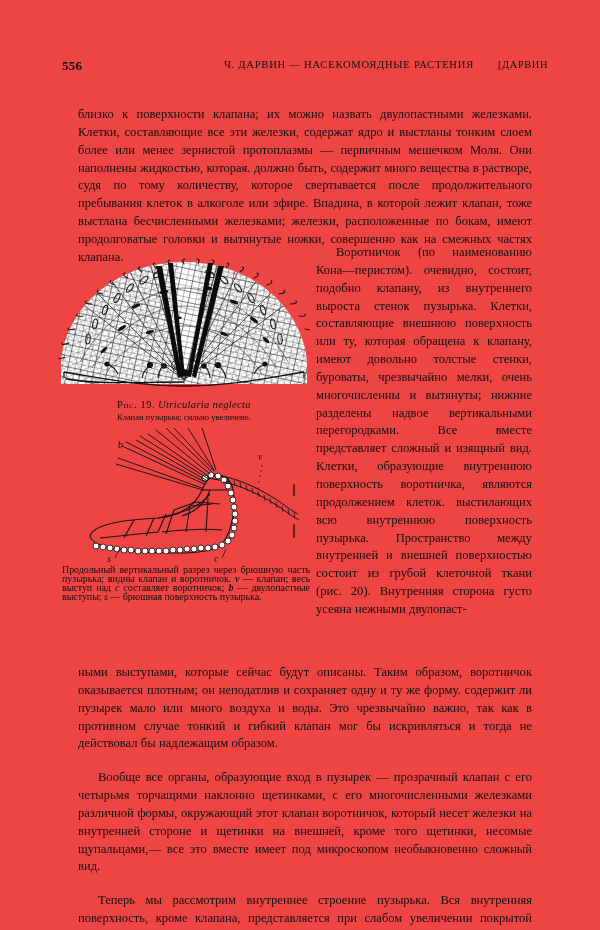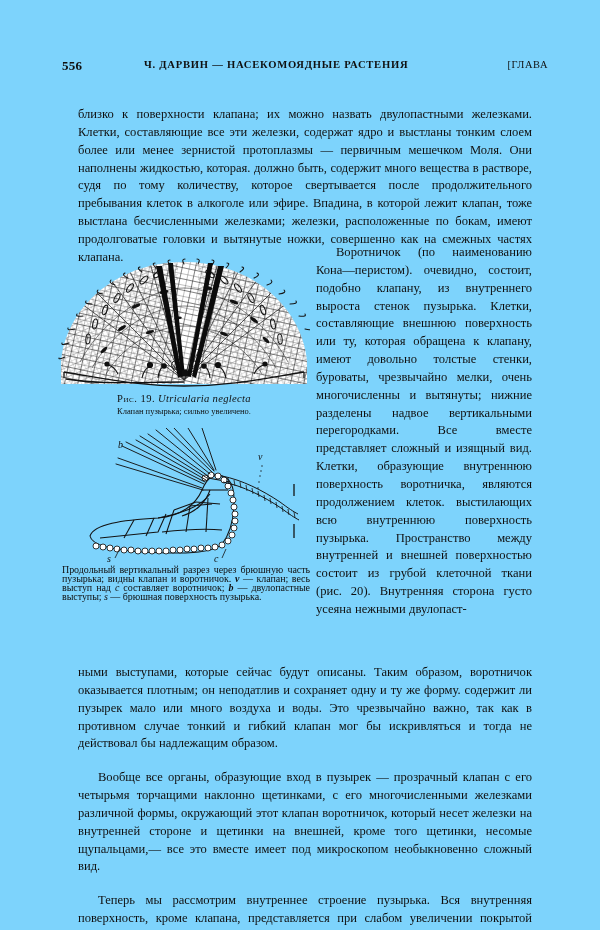--- a/index.html
+++ b/index.html
@@ -10,21 +10,21 @@
   }
   body {
     font-family: "Liberation Serif", "DejaVu Serif", serif;
     color: #101010;
   }
   #page {
     position: relative;
     width: 600px;
     height: 930px;
     overflow: hidden;
-    background: #7dd3fc;
+    background: #ef4444;
     box-sizing: border-box;
   }
 
   
   .running-head {
     position: absolute;
     top: 58px;
     left: 62px;
     right: 52px;
     height: 16px;
@@ -37,23 +37,23 @@
     top: 0;
     font-size: 13px;
     font-weight: bold;
     letter-spacing: 0.2px;
   }
   .head-title {
     position: absolute;
     left: 82px;
     top: 1px;
     width: 330px;
-    text-align: left;
+    text-align: right;
     font-size: 10.6px;
-    font-weight: bold;
+    font-weight: normal;
     letter-spacing: 0.75px;
   }
   .head-chapter {
     position: absolute;
     right: 0;
     top: 1px;
     font-size: 10.4px;
     letter-spacing: 0.6px;
   }
 
@@ -99,21 +99,21 @@
     position: absolute;
   }
   #fig19 { left: 58px; top: 258px; width: 252px; }
   #fig20 { left: 62px; top: 428px; width: 248px; }
 
   .fig-art {
     display: block;
     width: 100%;
   }
   .fig-caption {
-    margin-top: 5px;
+    margin-top: 11px;
     text-align: center;
     font-size: 10.6px;
     line-height: 12.4px;
     letter-spacing: 0.2px;
   }
   .fig-caption .fig-no {
     font-variant: small-caps;
     letter-spacing: 0.5px;
   }
   .fig-caption .species {
@@ -143,21 +143,21 @@
   }
 </style>
 </head>
 <body>
 
 <div id="page">
 
   <div class="running-head">
     <span class="folio">556</span>
     <span class="head-title">Ч. ДАРВИН — НАСЕКОМОЯДНЫЕ РАСТЕНИЯ</span>
-    <span class="head-chapter">[ГЛАВА</span>
+    <span class="head-chapter">[ДАРВИН</span>
   </div>
 
   <div class="textcol" id="block-top">
     <p>близко к поверхности клапана; их можно назвать двулопастными железками. Клетки, составляющие все эти железки, содержат ядро и выстланы тонким слоем более или менее зернистой протоплазмы — первичным мешечком Моля. Они наполнены жидкостью, которая. должно быть, содержит много вещества в растворе, судя по тому количеству, которое свертывается после продолжительного пребывания клеток в алкоголе или эфире. Впадина, в которой лежит клапан, тоже выстлана бесчисленными железками; железки, расположенные по бокам, имеют продолговатые головки и вытянутые ножки, совершенно как на смежных частях клапана.</p>
   </div>
 
   <div class="figure" id="fig19">
     <svg class="fig-art" viewBox="0 0 252 130" aria-hidden="true">
       <defs>
         <clipPath id="domeClip">

